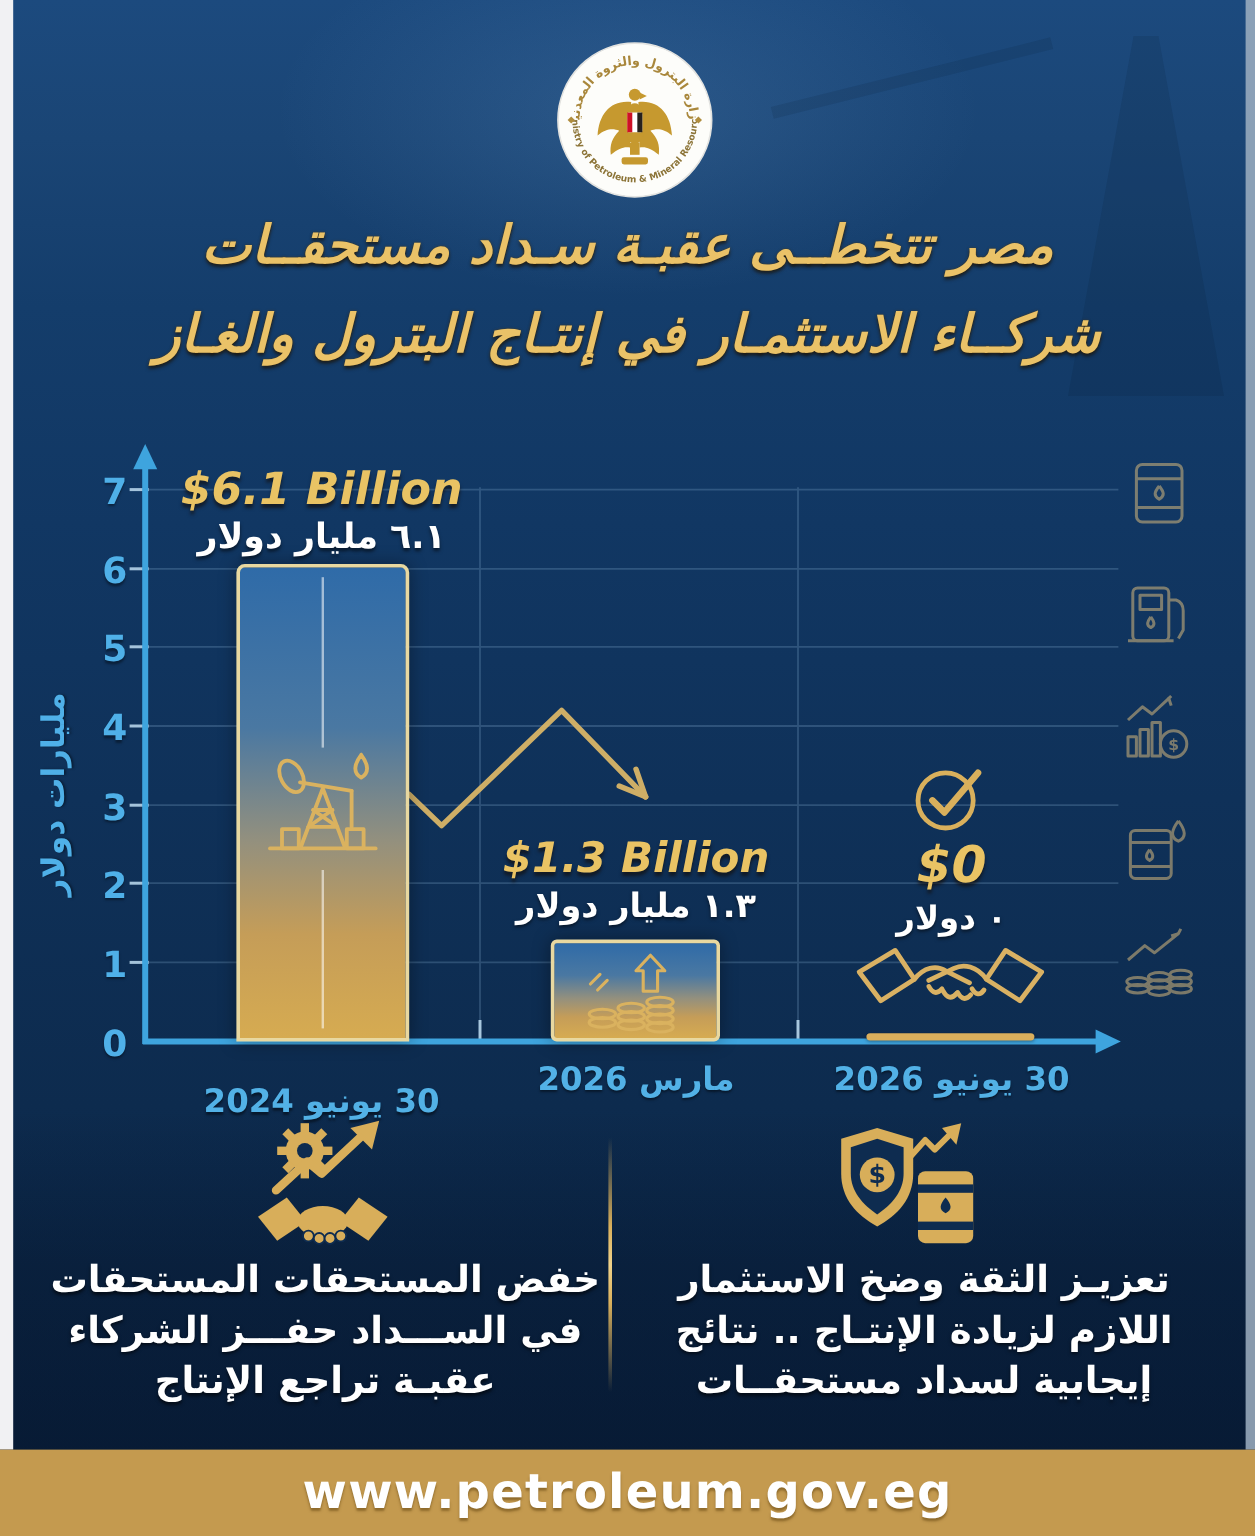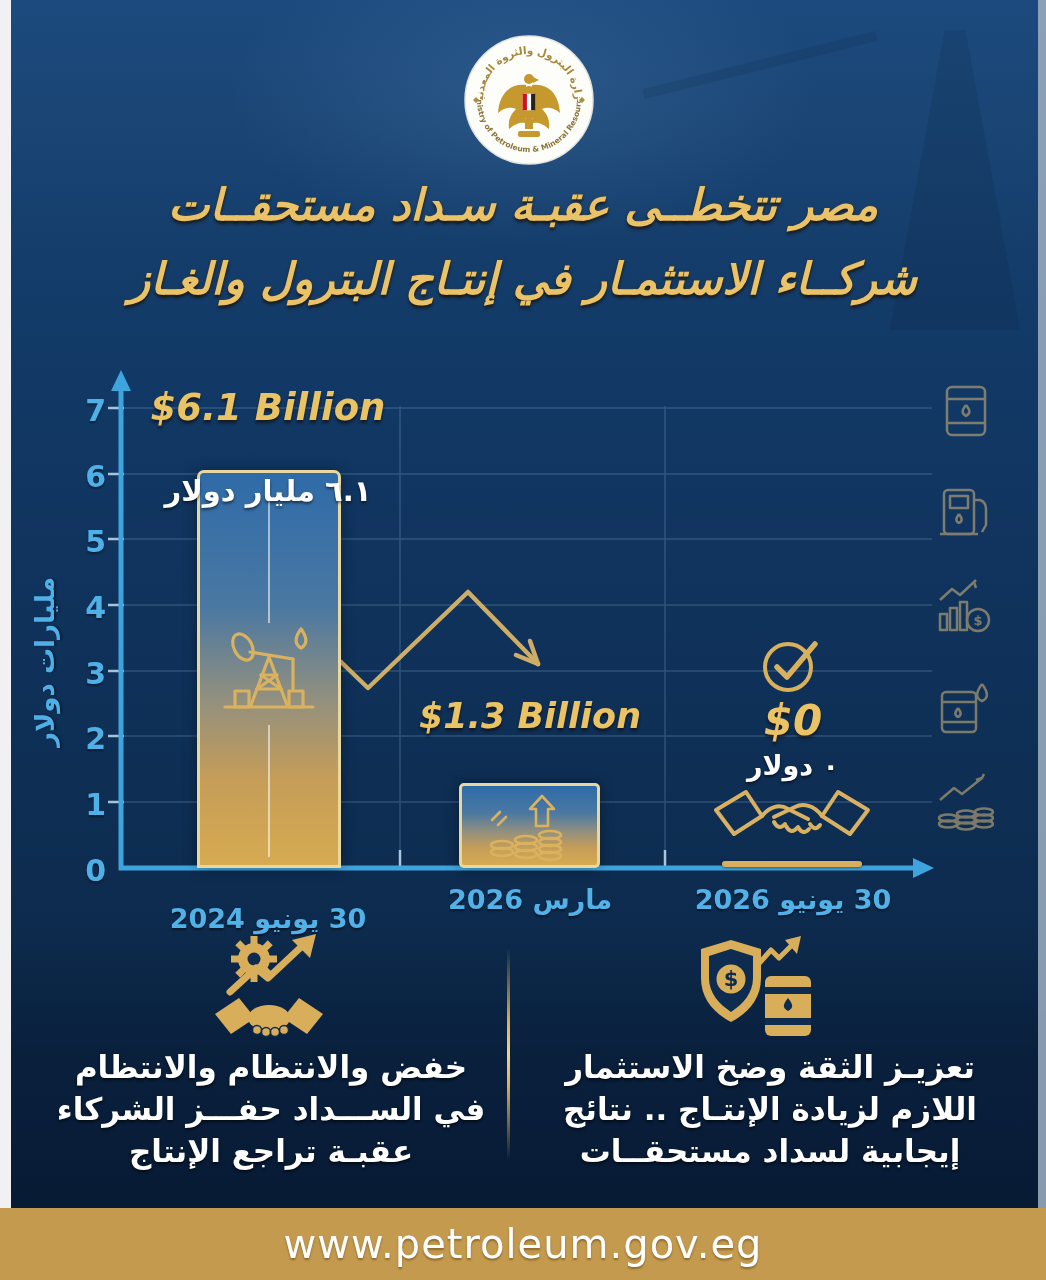--- a/index.html
+++ b/index.html
@@ -50,21 +50,21 @@
 
   .rail-icon{opacity:0.55;}
 
   .divider{left:507px;top:948px;width:3px;height:212px;
     background:linear-gradient(180deg,rgba(217,176,92,0) 0%,#d9b05c 35%,#f0d28a 50%,#d9b05c 65%,rgba(217,176,92,0) 100%);}
 
   .callout{direction:rtl;text-align:center;color:#ffffff;font-weight:bold;font-size:31px;line-height:42px;
            text-shadow:0 2px 3px rgba(0,0,0,.6);}
   .footer{left:0;top:1208px;width:100%;height:72px;background:#c49a4f;
           display:flex;align-items:center;justify-content:center;}
-  .footer .url{color:#ffffff;font-size:40px;font-weight:normal;letter-spacing:1px;
+  .footer .url{color:#ffffff;font-size:40px;font-weight:bold;letter-spacing:1px;
                text-shadow:0 2px 2px rgba(90,60,10,.5);}
 </style>
 </head>
 <body>
 
 <div id="canvas">
 
   <div class="abs glow"></div>
   <div class="abs silhouette" style="left:890px;top:30px;width:130px;height:300px;clip-path:polygon(42% 0,58% 0,100% 100%,0 100%);"></div>
   <div class="abs silhouette" style="left:640px;top:60px;width:240px;height:10px;transform:rotate(-14deg);"></div>
@@ -194,23 +194,24 @@
         <ellipse cx="66" cy="55" rx="11" ry="4"></ellipse>
         <ellipse cx="66" cy="48" rx="11" ry="4"></ellipse>
         <ellipse cx="66" cy="41" rx="11" ry="4"></ellipse>
       </g>
     </svg>
   </div>
 
   <div class="abs bar-zero" style="left:722px;top:861px;width:140px;height:6px;"></div>
 
   <div class="abs val-en" style="left:108px;top:386px;width:320px;font-size:37px;">$6.1 Billion</div>
-  <div class="abs val-ar" style="left:108px;top:430px;width:320px;font-size:29px;margin-top:44px;">٦.١ مليار دولار</div>
+  <div class="abs val-ar" style="left:108px;top:430px;width:320px;font-size:29px;">٦.١ مليار دولار</div>
 
   <div class="abs val-en" style="left:370px;top:696px;width:320px;font-size:35px;">$1.3 Billion</div>
+  <div class="abs val-ar" style="left:370px;top:738px;width:320px;font-size:28px;">١.٣ مليار دولار</div>
 
   <svg class="abs" style="left:760px;top:632px;" width="64" height="64" viewBox="0 0 64 64">
     <g stroke="#d9b05c" fill="none" stroke-linecap="round" stroke-linejoin="round">
       <circle cx="28" cy="35" r="23" stroke-width="4"></circle>
       <path d="M17 35 L27 45 L55 12" stroke-width="5.5"></path>
     </g>
   </svg>
   <div class="abs val-en" style="left:713px;top:696px;width:160px;font-size:42px;">$0</div>
   <div class="abs val-ar" style="left:713px;top:750px;width:160px;font-size:27px;">٠ دولار</div>
 
@@ -308,21 +309,21 @@
       <path d="M2 20 L26 4 L42 24 L18 40 Z"></path>
       <path d="M110 20 L86 4 L70 24 L94 40 Z"></path>
       <ellipse cx="56" cy="24" rx="21" ry="13"></ellipse>
       <circle cx="44" cy="36" r="4.5" stroke="#0e2c50" stroke-width="1.5"></circle>
       <circle cx="53" cy="38" r="4.5" stroke="#0e2c50" stroke-width="1.5"></circle>
       <circle cx="62" cy="38" r="4.5" stroke="#0e2c50" stroke-width="1.5"></circle>
       <circle cx="71" cy="36" r="4.5" stroke="#0e2c50" stroke-width="1.5"></circle>
     </g>
   </svg>
   <div class="abs callout" style="left:41px;top:1046px;width:460px;">
-    <div>خفض والانتظام والانتظام</div>
+    <div>خفض المستحقات المستحقات</div>
     <div>في الســـداد حفـــز الشركاء</div>
     <div>عقبـة تراجع الإنتاج</div>
   </div>
 
   <svg class="abs" style="left:695px;top:932px;" width="126" height="114" viewBox="0 0 126 114">
     <g stroke="#d8ae5a" stroke-width="5" fill="none" stroke-linecap="round" stroke-linejoin="round">
       <polyline points="60,36 76,18 84,26 98,12"></polyline>
     </g>
     <polygon points="106,4 90,8 102,22" fill="#d8ae5a"></polygon>
     <path d="M36 8 L66 17 V46 C66 67 53 81 36 90 C19 81 6 67 6 46 V17 Z" fill="#d8ae5a"></path>

